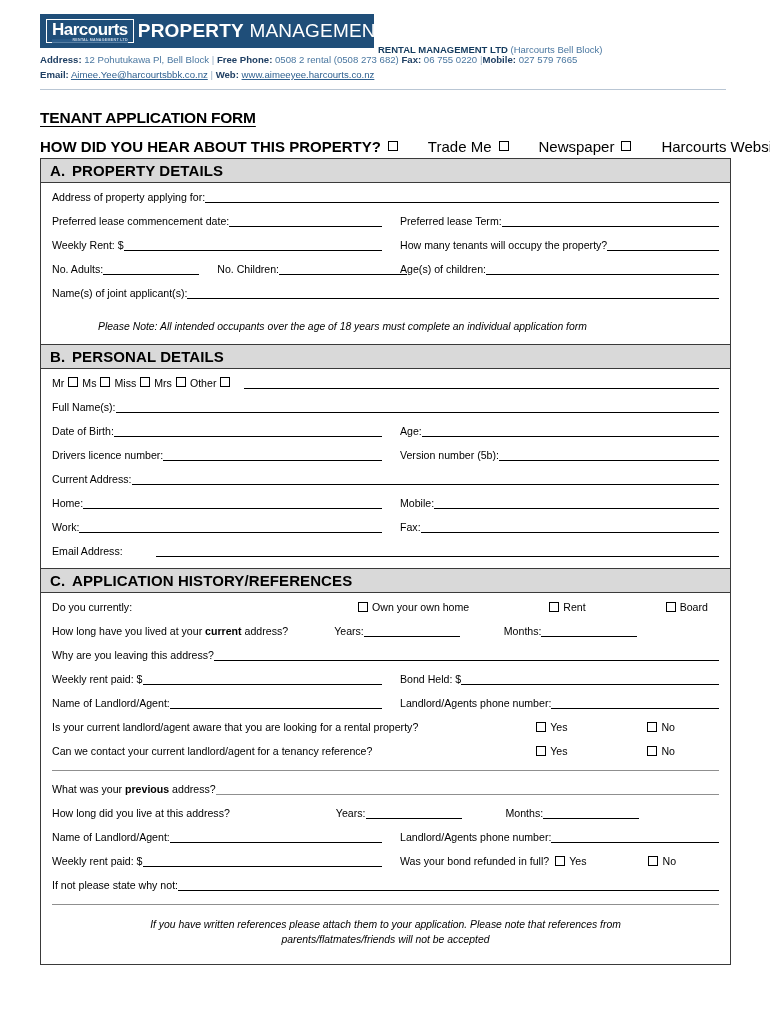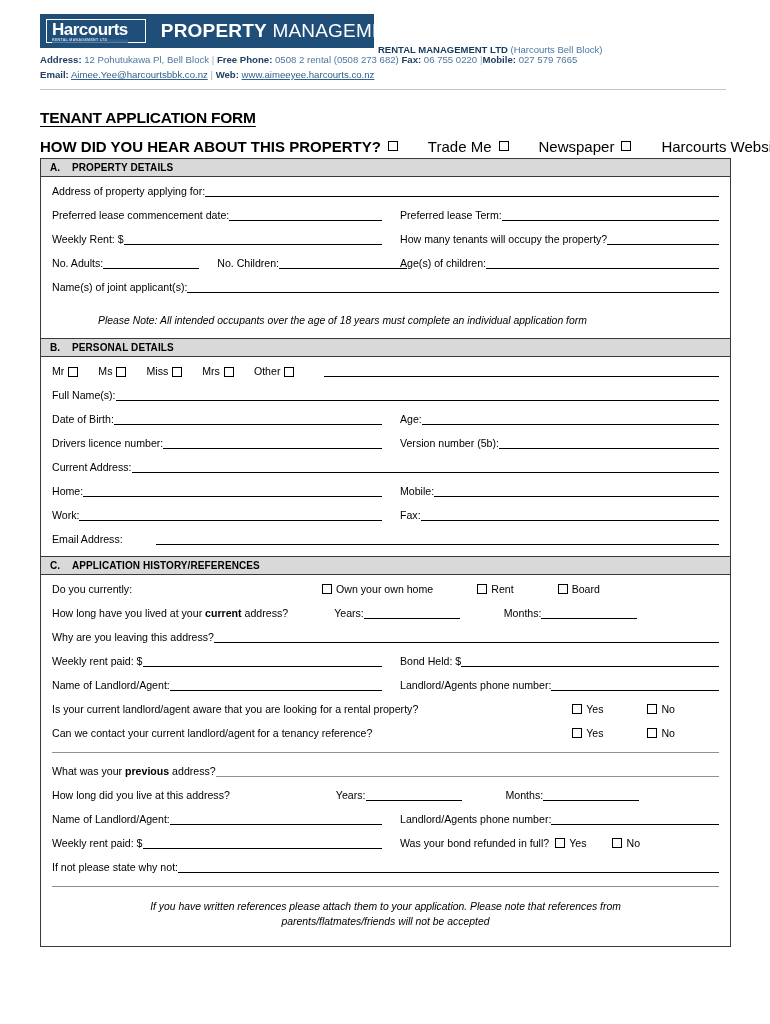--- a/index.html
+++ b/index.html
@@ -21,24 +21,24 @@
     height: 34px;
     width: 334px;
     display: flex;
     align-items: center;
     padding-left: 6px;
     position: relative;
   }
   .logo-box {
     background: #1f4e79;
     border: 1px solid #ffffff;
-    padding: 1px 17px 0 5px;
-    margin-right: 15px;
+    padding: 1px 5px 0 5px;
+    margin-right: 4px;
     line-height: 1;
-    text-align: left;
+    text-align: right;
   }
   .logo-word {
     color: #ffffff;
     font-weight: bold;
     font-size: 17px;
     letter-spacing: -0.5px;
     font-family: "Liberation Sans", sans-serif;
     display: block;
   }
   .logo-sub {
@@ -117,21 +117,21 @@
     margin: 3px 0 0 40px;
     width: 691px;
     border: 1.4px solid #3a3a3a;
     border-top: none;
     background: #fff;
   }
   .section-head {
     background: #d9d9d9;
     border-top: 1.4px solid #3a3a3a;
     border-bottom: 1.4px solid #3a3a3a;
-    font-size: 10px;
+    font-size: 15px;
     font-weight: bold;
     padding: 3px 0 3px 9px;
     letter-spacing: 0.1px;
   }
   .section-head .ltr { display:inline-block; width: 22px; }
   .sec-body { padding: 8px 11px 9px 11px; font-size: 10.6px; }
 
   .line {
     display: flex;
     align-items: flex-end;
@@ -167,26 +167,26 @@
     font-style: italic;
     font-size: 10.4px;
     text-align: center;
     line-height: 1.45;
     margin: 12px 22px 8px 22px;
   }
   .divider {
     border-top: 1px solid #8f8f8f;
     margin: 13px 0 12px 0;
   }
-  .cbopt { display:flex; align-items:center; white-space:nowrap; }
+  .cbopt { display:flex; align-items:center; white-space:nowrap;margin-left:36px; }
   .cbopt .cb { margin-left: 0; margin-right: 4px; }
   .spacer-sm { width: 26px; flex:none; }
   .spacer-md { width: 44px; flex:none; }
   .titles-row { display:flex; align-items:flex-end; margin-bottom: 12px; }
-  .title-opt { display:flex; align-items:flex-end; margin-right: 20px; white-space:nowrap; }
+  .title-opt { display:flex; align-items:flex-start; margin-right: 4px; white-space:nowrap; }
   .title-opt .cb { margin-left: 4px; margin-right: 0; }
   .push { margin-left: 10px; }
 </style>
 </head>
 <body>
 
 <div class="page">
 
   <div class="letterhead">
     <div class="banner">

